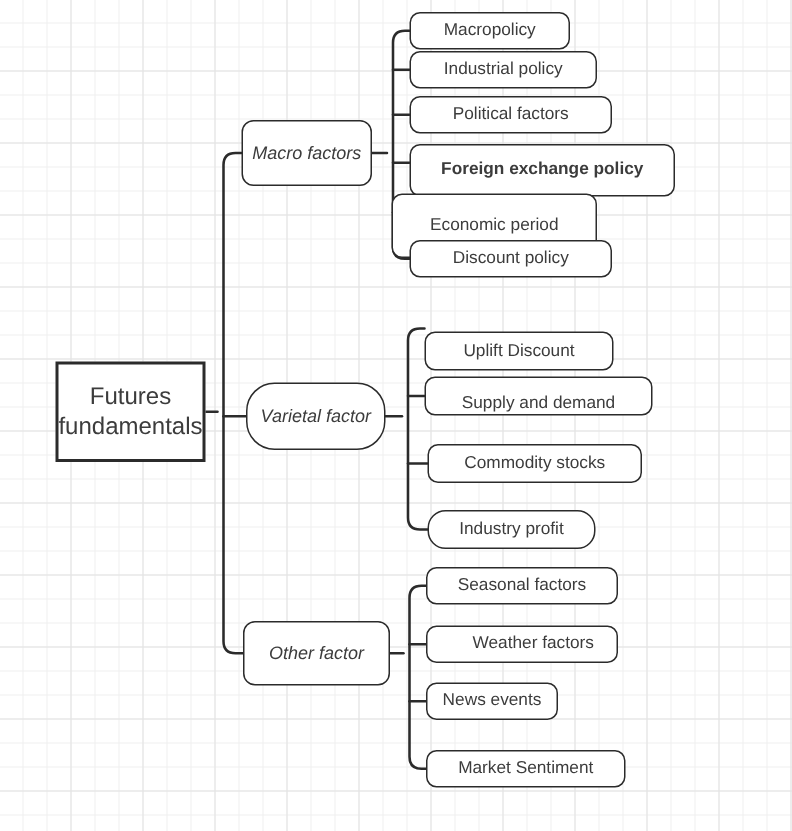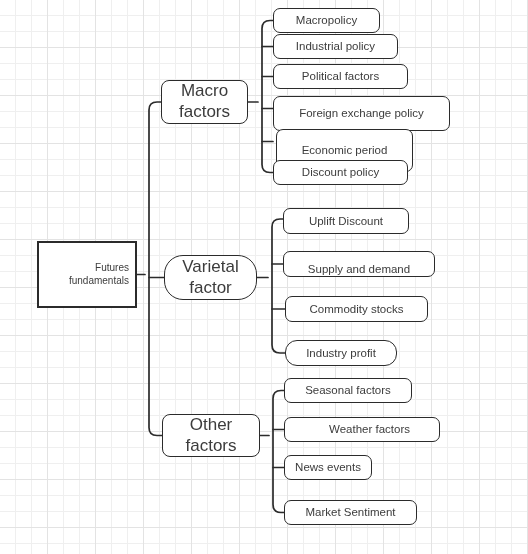--- a/index.html
+++ b/index.html
@@ -39,26 +39,26 @@
     display: flex;
     align-items: center;
     justify-content: center;
     text-align: center;
     line-height: 1.22;
     z-index: 2;
   }
   .node.root {
     border-radius: 0px;
     border-width: 2px;
-    font-size: 10px;
-    text-align: right;
+    font-size: 16px;
   }
   .node.branch {
     border-radius: 8px;
-    font-size: 17px;
+    font-size: 12px;
+    font-style: italic;
   }
   .node.leaf {
     border-radius: 7px;
     font-size: 11.5px;
     white-space: nowrap;
   }
   .node span {
     display: block;
     padding: 0 6px;
   }
@@ -95,51 +95,51 @@
       </div>
       <div class="node leaf" style="left: 273px; top: 8px; width: 107px; height: 25px;">
         <span>Macropolicy</span>
       </div>
       <div class="node leaf" style="left: 273px; top: 34px; width: 125px; height: 25px;">
         <span>Industrial policy</span>
       </div>
       <div class="node leaf" style="left: 273px; top: 64px; width: 135px; height: 25px;">
         <span>Political factors</span>
       </div>
-      <div class="node leaf" style="left: 273px; top: 96px; width: 177px; height: 35px;">
+      <div class="node leaf" style="left: 273px; top: 96px; width: 177px; height: 35px; font-weight: bold;">
         <span>Foreign exchange policy</span>
       </div>
-      <div class="node leaf" style="left: 276px; top: 129px; width: 137px; height: 43px; text-align: center;">
+      <div class="node leaf" style="left: 261px; top: 129px; width: 137px; height: 43px; text-align: center;">
         <span>Economic period</span>
       </div>
       <div class="node leaf" style="left: 273px; top: 160px; width: 135px; height: 25px;">
         <span>Discount policy</span>
       </div>
       <div class="node branch" style="left: 164px; top: 255px; width: 93px; height: 45px; border-radius: 19px;">
         <span>Varietal factor</span>
       </div>
-      <div class="node leaf" style="left: 283px; top: 208px; width: 126px; height: 26px;">
+      <div class="node leaf" style="left: 283px; top: 221px; width: 126px; height: 26px;">
         <span>Uplift Discount</span>
       </div>
       <div class="node leaf" style="left: 283px; top: 251px; width: 152px; height: 26px; align-items: flex-end;">
         <span>Supply and demand</span>
       </div>
       <div class="node leaf" style="left: 285px; top: 296px; width: 143px; height: 26px;">
         <span>Commodity stocks</span>
       </div>
       <div class="node leaf" style="left: 285px; top: 340px; width: 112px; height: 26px; border-radius: 12px;">
         <span>Industry profit</span>
       </div>
       <div class="node branch" style="left: 162px; top: 414px; width: 98px; height: 43px;">
-        <span>Other factors</span>
+        <span>Other factor</span>
       </div>
       <div class="node leaf" style="left: 284px; top: 378px; width: 128px; height: 25px;">
         <span>Seasonal factors</span>
       </div>
-      <div class="node leaf" style="left: 284px; top: 417px; width: 156px; height: 25px; padding-left: 15px;">
+      <div class="node leaf" style="left: 284px; top: 417px; width: 128px; height: 25px; padding-left: 15px;">
         <span>Weather factors</span>
       </div>
       <div class="node leaf" style="left: 284px; top: 455px; width: 88px; height: 25px;">
         <span>News events</span>
       </div>
       <div class="node leaf" style="left: 284px; top: 500px; width: 133px; height: 25px; align-items: center;">
         <span>Market Sentiment</span>
       </div>
     </div>
 </div>

